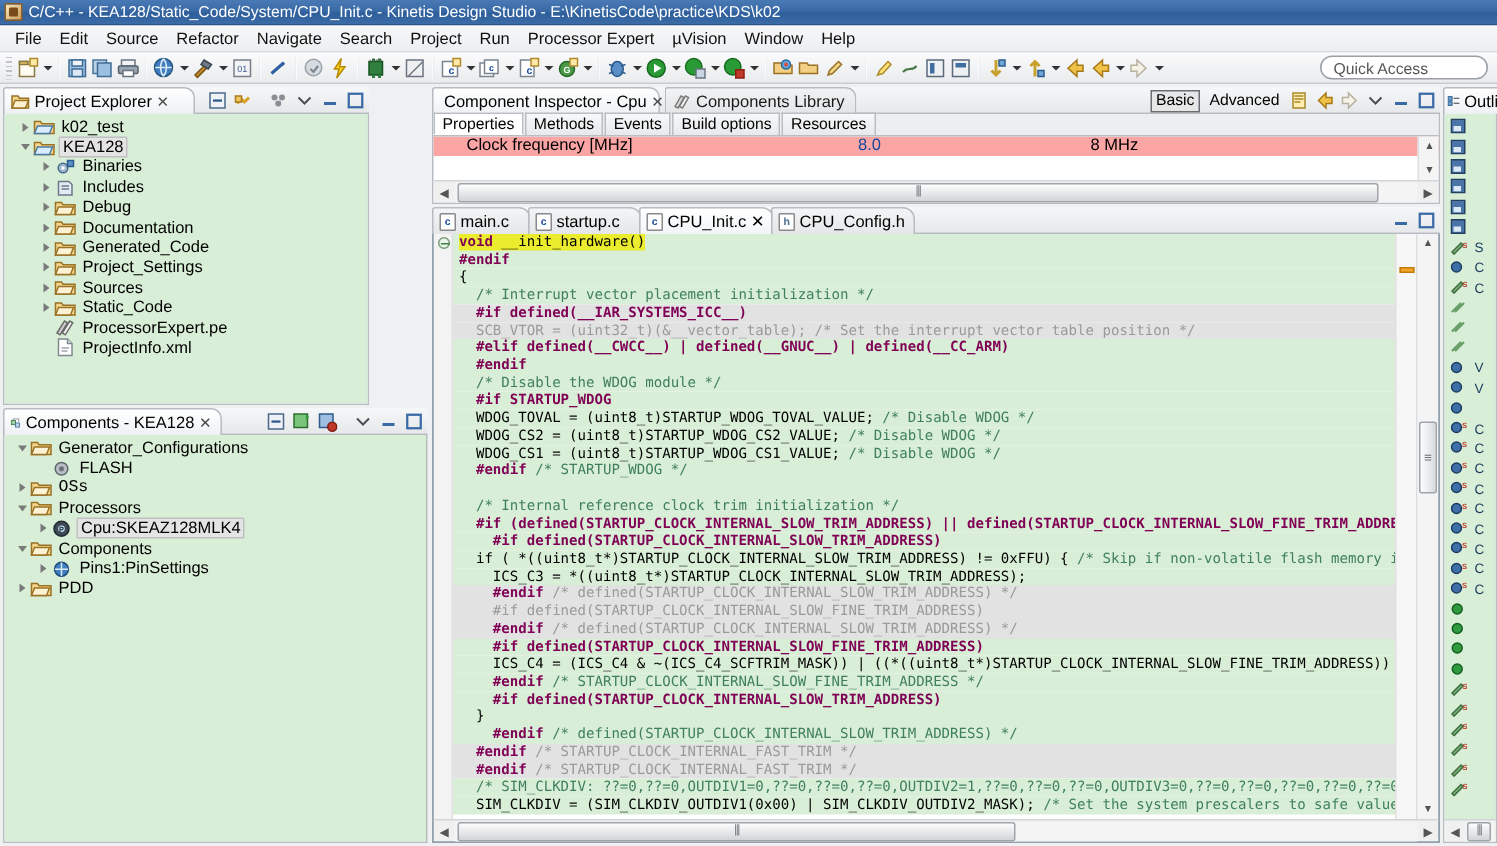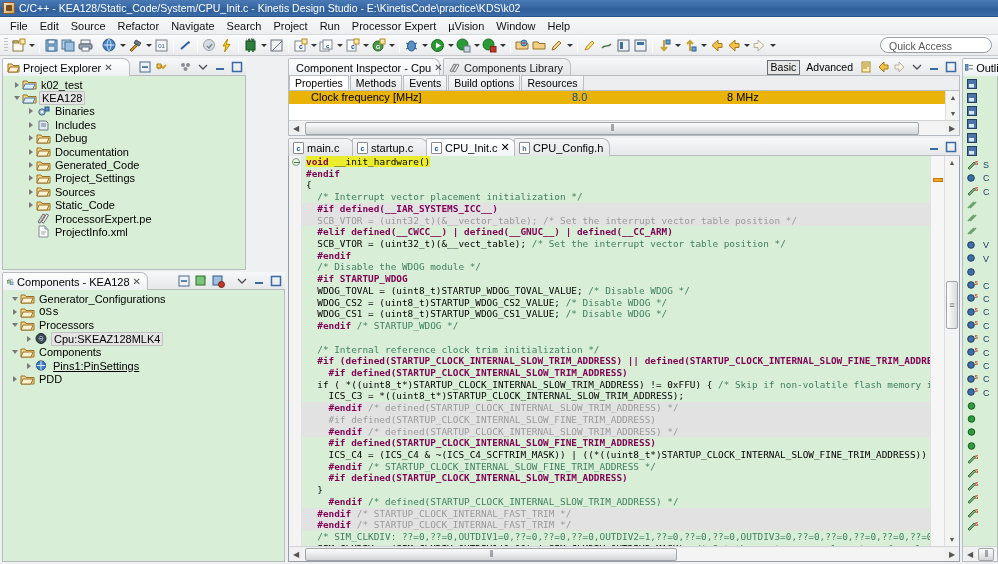--- a/index.html
+++ b/index.html
@@ -128,21 +128,21 @@
   .tlabel { padding: 0 2px; }
   .tlabel.sel { background:#e4e4e4; border:1px solid #c0c0c0; border-radius:1px; padding:0 2px; }
 
   
   .ci-subtabs { height: 15px; background:#eceeef; border-bottom:1px solid #b9bec3; position:relative; display:flex; align-items:flex-end; }
   .ci-subtab { height:15px; padding:0 5px; font-size:10.5px; line-height:15px;
     border:1px solid #b9bec3; border-bottom:none; background:linear-gradient(to bottom,#f7f8f9,#e7e9eb); margin-right:1px; }
   .ci-subtab.active { background:#fff; border-bottom:1px solid #fff; }
   .ci-header { height:17px; display:flex; background:linear-gradient(to bottom,#fdfdfd,#eceef0); border-bottom:1px solid #c6cacd; font-size:11px; }
   .ci-header > div { padding:2px 5px; border-right:1px solid #d5d8db; }
-  .ci-row { height:13px; display:flex; background:#eab308; font-size:11px; overflow:hidden; }
+  .ci-row { height:13px; display:flex; background:#fca5a5; font-size:11px; overflow:hidden; }
   .ci-row > div { padding:0 5px; }
 
   
   .hsb { position:absolute; left:0; right:0; bottom:0; height:15px; background:#f0f0f0; border-top:1px solid #d2d5d8; display:flex; align-items:center; }
   .hsb-arrow{ width:14px; height:13px; display:flex;align-items:center;justify-content:center;font-size:8px;color:#555; flex:none;}
   .hsb-track{ flex:1; height:13px; background:#f4f4f4; position:relative;}
   .hsb-thumb{ position:absolute; top:0; height:13px; background:linear-gradient(to bottom,#fdfdfd,#d2d5d8); border:1px solid #9fa4a9; border-radius:2px;}
   .hsb-thumb::after{content:"|||"; position:absolute; left:50%; top:-1px; transform:translateX(-50%); font-size:8px; color:#7a7f84; letter-spacing:-1px;}
   .vsb { position:absolute; right:0; top:0; bottom:0; width:14px; background:#f4f4f4; border-left:1px solid #dcdfe2;}
   .vsb-arrow{ width:14px; height:13px; display:flex; align-items:center; justify-content:center; font-size:7px; color:#555;}
@@ -615,20 +615,28 @@
       <div class="view-body">
         <div class="tree" id="cmp-tree">
             <div class="trow" style="padding-left: 4px;">
               <span class="twist open"></span>
               <span class="ticon"><svg width="15" height="13" viewBox="0 0 15 13">
                   <path d="M1 11V3h4l1 1.5h8V11z" fill="#f6d58c" stroke="#9a7224"></path>
                   <path d="M1 11l2-5h10l-2 5z" fill="#fdf2d4" stroke="#9a7224"></path>
                 </svg></span>
               <span class="tlabel">Generator_Configurations</span>
             </div>
+            <div class="trow" style="padding-left: 18px;">
+              <span class="twist"></span>
+              <span class="ticon"><svg width="15" height="13" viewBox="0 0 15 13">
+                  <circle cx="7" cy="6.5" r="4.2" fill="#b8bec4" stroke="#5e666e"></circle>
+                  <circle cx="7" cy="6.5" r="1.7" fill="#6a7278"></circle>
+                </svg></span>
+              <span class="tlabel">FLASH</span>
+            </div>
             <div class="trow" style="padding-left: 4px; font-family: Liberation Mono, monospace;">
               <span class="twist closed"></span>
               <span class="ticon"><svg width="15" height="13" viewBox="0 0 15 13">
                   <path d="M1 11V3h4l1 1.5h8V11z" fill="#f6d58c" stroke="#9a7224"></path>
                   <path d="M1 11l2-5h10l-2 5z" fill="#fdf2d4" stroke="#9a7224"></path>
                 </svg></span>
               <span class="tlabel">OSs</span>
             </div>
             <div class="trow" style="padding-left: 4px;">
               <span class="twist open"></span>
@@ -648,21 +656,21 @@
               <span class="tlabel sel">Cpu:SKEAZ128MLK4</span>
             </div>
             <div class="trow" style="padding-left: 4px;">
               <span class="twist open"></span>
               <span class="ticon"><svg width="15" height="13" viewBox="0 0 15 13">
                   <path d="M1 11V3h4l1 1.5h8V11z" fill="#f6d58c" stroke="#9a7224"></path>
                   <path d="M1 11l2-5h10l-2 5z" fill="#fdf2d4" stroke="#9a7224"></path>
                 </svg></span>
               <span class="tlabel">Components</span>
             </div>
-            <div class="trow" style="padding-left: 18px; text-decoration: underline;">
+            <div class="trow" style="padding-left: 18px;">
               <span class="twist closed"></span>
               <span class="ticon"><svg width="15" height="13" viewBox="0 0 15 13">
                   <circle cx="7" cy="6.5" r="4.6" fill="#3f7fc1" stroke="#1d4b7a"></circle>
                   <path d="M2.6 6.5h8.8M7 2v9" stroke="#dbeaf7"></path>
                 </svg></span>
               <span class="tlabel">Pins1:PinSettings</span>
             </div>
             <div class="trow" style="padding-left: 4px;">
               <span class="twist closed"></span>
               <span class="ticon"><svg width="15" height="13" viewBox="0 0 15 13">
@@ -778,21 +786,20 @@
             </div>
           </div>
         <div class="code-scroll" id="code-scroll">
             <div class="code-line"><span class="kw hl">void </span><span class="hl">__init_hardware()</span></div>
             <div class="code-line"><span class="pp">#endif</span></div>
             <div class="code-line">{</div>
             <div class="code-line"><span class="cm">  /* Interrupt vector placement initialization */</span></div>
             <div class="code-line inactive"><span class="pp">  #if defined(__IAR_SYSTEMS_ICC__)</span></div>
             <div class="code-line inactive"><span class="cmd">  SCB_VTOR = (uint32_t)(&amp;__vector_table); </span><span class="cmd">/* Set the interrupt vector table position */</span></div>
             <div class="code-line"><span class="pp">  #elif defined(__CWCC__) | defined(__GNUC__) | defined(__CC_ARM)</span></div>
-            <div class="code-line">  SCB_VTOR = (uint32_t)(&amp;__vect_table); <span class="cm">/* Set the interrupt vector table position */</span></div>
             <div class="code-line"><span class="pp">  #endif</span></div>
             <div class="code-line"><span class="cm">  /* Disable the WDOG module */</span></div>
             <div class="code-line"><span class="pp">  #if STARTUP_WDOG</span></div>
             <div class="code-line">  WDOG_TOVAL = (uint8_t)STARTUP_WDOG_TOVAL_VALUE; <span class="cm">/* Disable WDOG */</span></div>
             <div class="code-line">  WDOG_CS2 = (uint8_t)STARTUP_WDOG_CS2_VALUE; <span class="cm">/* Disable WDOG */</span></div>
             <div class="code-line">  WDOG_CS1 = (uint8_t)STARTUP_WDOG_CS1_VALUE; <span class="cm">/* Disable WDOG */</span></div>
             <div class="code-line"><span class="pp">  #endif </span><span class="cm">/* STARTUP_WDOG */</span></div>
             <div class="code-line">&nbsp;</div>
             <div class="code-line"><span class="cm">  /* Internal reference clock trim initialization */</span></div>
             <div class="code-line"><span class="pp">  #if (defined(STARTUP_CLOCK_INTERNAL_SLOW_TRIM_ADDRESS) || defined(STARTUP_CLOCK_INTERNAL_SLOW_FINE_TRIM_ADDRESS))</span></div>

